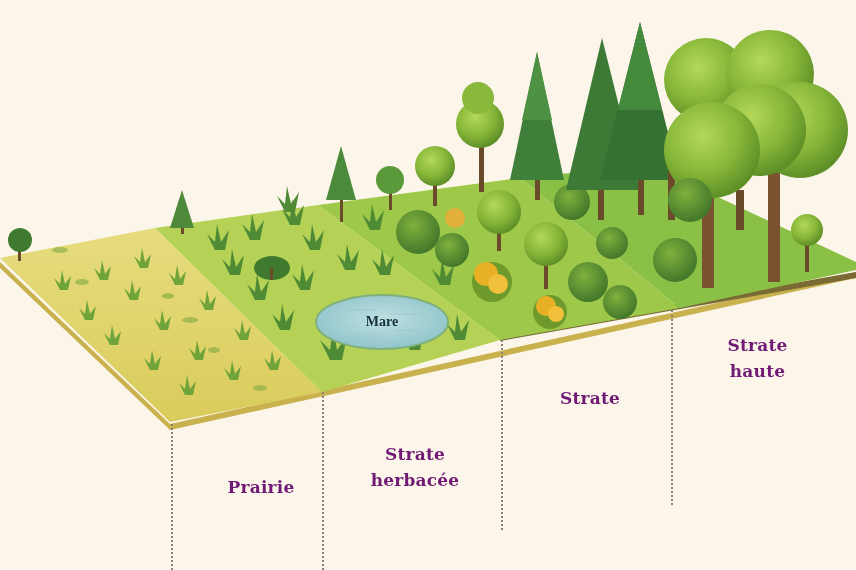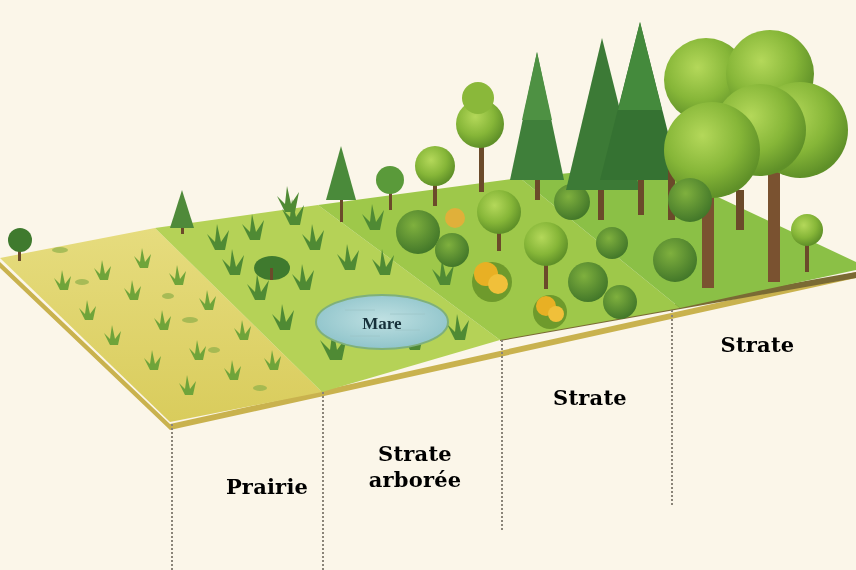--- a/index.html
+++ b/index.html
@@ -1,21 +1,21 @@
 <!DOCTYPE html>
 <html><head>
 <meta charset="utf-8">
 <style>
   html,body{margin:0;padding:0;}
   body{width:856px;height:570px;overflow:hidden;background:#fbf6e9;position:relative;font-family:"DejaVu Serif","Liberation Serif",serif;}
   .stage{position:absolute;left:0;top:0;width:856px;height:570px;}
   svg.scene{position:absolute;left:0;top:0;}
   .dash{position:absolute;width:0;border-left:2.5px dotted #8a8478;}
-  .label{position:absolute;color:#000000;font-weight:bold;font-size:21px;line-height:26px;text-align:center;font-family:"DejaVu Serif","Liberation Serif",serif;letter-spacing:0.2px;}
-  .mare{position:absolute;color:#16303a;font-weight:bold;font-size:17px;font-family:"Liberation Serif","DejaVu Serif",serif;}
+  .label{position:absolute;color:#701a75;font-weight:bold;font-size:17px;line-height:26px;text-align:center;font-family:"DejaVu Serif","Liberation Serif",serif;letter-spacing:0.2px;}
+  .mare{position:absolute;color:#16303a;font-weight:bold;font-size:14px;font-family:"Liberation Serif","DejaVu Serif",serif;}
 </style>
 </head>
 <body>
 
 <div class="stage">
 
 <svg class="scene" width="856" height="570" viewBox="0 0 856 570">
   <defs>
     <radialGradient id="gDecid" cx="40%" cy="35%" r="65%">
       <stop offset="0%" stop-color="#b4d85a"></stop>
@@ -176,30 +176,31 @@
   </g>
 </svg>
 
 <div class="dash" style="left:171px;top:424px;height:146px;"></div>
 <div class="dash" style="left:322px;top:392px;height:178px;"></div>
 <div class="dash" style="left:501px;top:340px;height:190px;"></div>
 <div class="dash" style="left:671px;top:310px;height:195px;"></div>
 
 <div class="mare" style="left:355px;top:314px;width:54px;text-align:center;">Mare</div>
 
-<div class="label" style="left:202px;top:474px;width:130px;">
+<div class="label" style="left:196px;top:474px;width:130px;">
   <div>Prairie</div>
 </div>
 
 <div class="label" style="left:340px;top:441px;width:150px;">
   <div>Strate</div>
-  <div>arborée</div>
+  <div>herbacée</div>
 </div>
 
 <div class="label" style="left:515px;top:385px;width:150px;">
   <div>Strate</div>
 </div>
 
 <div class="label" style="left:685px;top:332px;width:145px;">
   <div>Strate</div>
+  <div>haute</div>
 </div>
 
 </div>
 
 </body></html>

